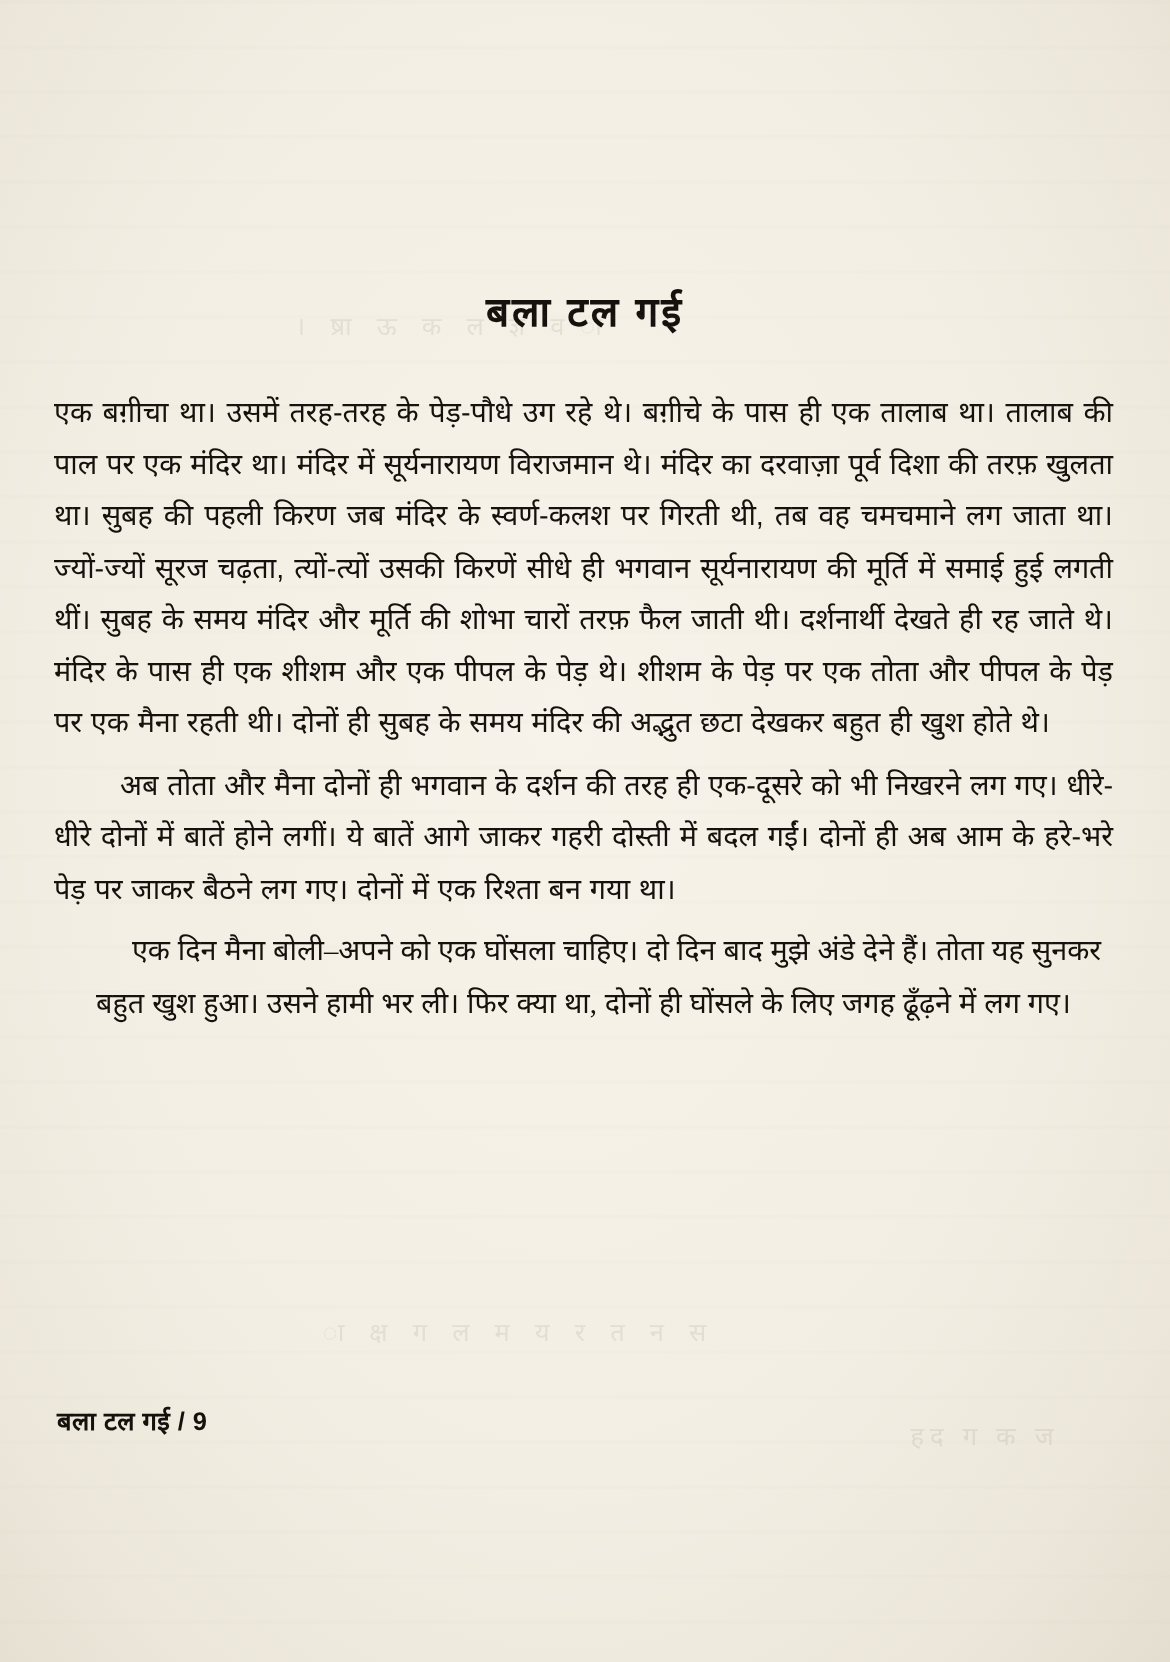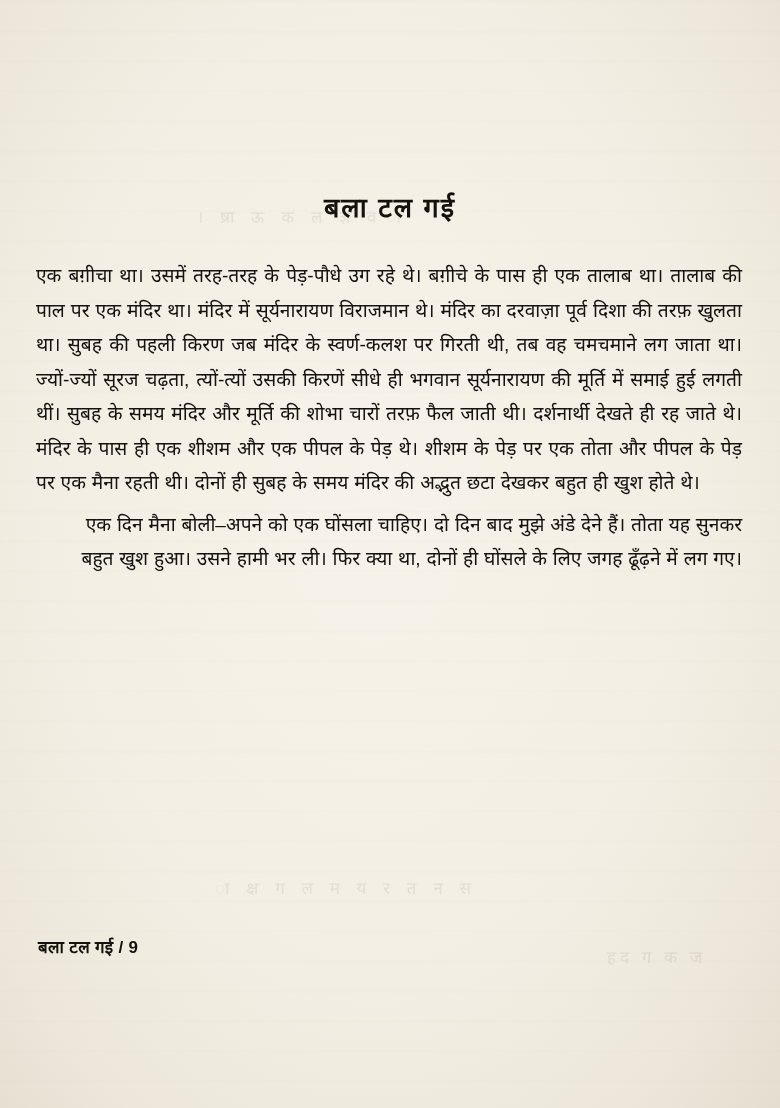--- a/index.html
+++ b/index.html
@@ -72,21 +72,22 @@
     line-height: 34.5px;
     color: #15120e;
     text-align: justify;
     text-justify: inter-word;
     word-spacing: 0.5px;
   }
   p.para.indent {
     text-indent: 44px;
   }
   p.para.last-short {
-    text-align: right;
+    text-align: center;
+    font-family: Liberation Serif, serif;
   }
 
   .footer {
     position: absolute;
     right: 0;
     bottom: 150px;
     width: 706px;
     text-align: left;
     font-family: "Liberation Sans", sans-serif;
     font-weight: 700;
@@ -117,19 +118,20 @@
   <span class="ghost g1">। ष्रा ऊ क ल ज्ञ व ा</span>
   <span class="ghost g2">ा क्ष ग ल म य र त न स</span>
   <span class="ghost g3">हद ग क ज</span>
 
   <div class="content">
 
     <h1 class="title">बला टल गई</h1>
 
     <div class="body-text">
       <p class="para">एक बग़ीचा था। उसमें तरह-तरह के पेड़-पौधे उग रहे थे। बग़ीचे के पास ही एक तालाब था। तालाब की पाल पर एक मंदिर था। मंदिर में सूर्यनारायण विराजमान थे। मंदिर का दरवाज़ा पूर्व दिशा की तरफ़ खुलता था। सुबह की पहली किरण जब मंदिर के स्वर्ण-कलश पर गिरती थी, तब वह चमचमाने लग जाता था। ज्यों-ज्यों सूरज चढ़ता, त्यों-त्यों उसकी किरणें सीधे ही भगवान सूर्यनारायण की मूर्ति में समाई हुई लगती थीं। सुबह के समय मंदिर और मूर्ति की शोभा चारों तरफ़ फैल जाती थी। दर्शनार्थी देखते ही रह जाते थे। मंदिर के पास ही एक शीशम और एक पीपल के पेड़ थे। शीशम के पेड़ पर एक तोता और पीपल के पेड़ पर एक मैना रहती थी। दोनों ही सुबह के समय मंदिर की अद्भुत छटा देखकर बहुत ही खुश होते थे।</p>
+      <p class="para indent">अब तोता और मैना दोनों ही भगवान के दर्शन की तरह ही एक-दूसरे को भी निखरने लग गए। धीरे-धीरे दोनों में बातें होने लगीं। ये बातें आगे जाकर गहरी दोस्ती में बदल गईं। दोनों ही अब आम के हरे-भरे पेड़ पर जाकर बैठने लग गए। दोनों में एक रिश्ता बन गया था।</p>
       <p class="para indent last-short">एक दिन मैना बोली–अपने को एक घोंसला चाहिए। दो दिन बाद मुझे अंडे देने हैं। तोता यह सुनकर बहुत खुश हुआ। उसने हामी भर ली। फिर क्या था, दोनों ही घोंसले के लिए जगह ढूँढ़ने में लग गए।</p>
     </div>
 
     <div class="footer">बला टल गई / 9</div>
 
   </div>
 </div>
 
 </body></html>

